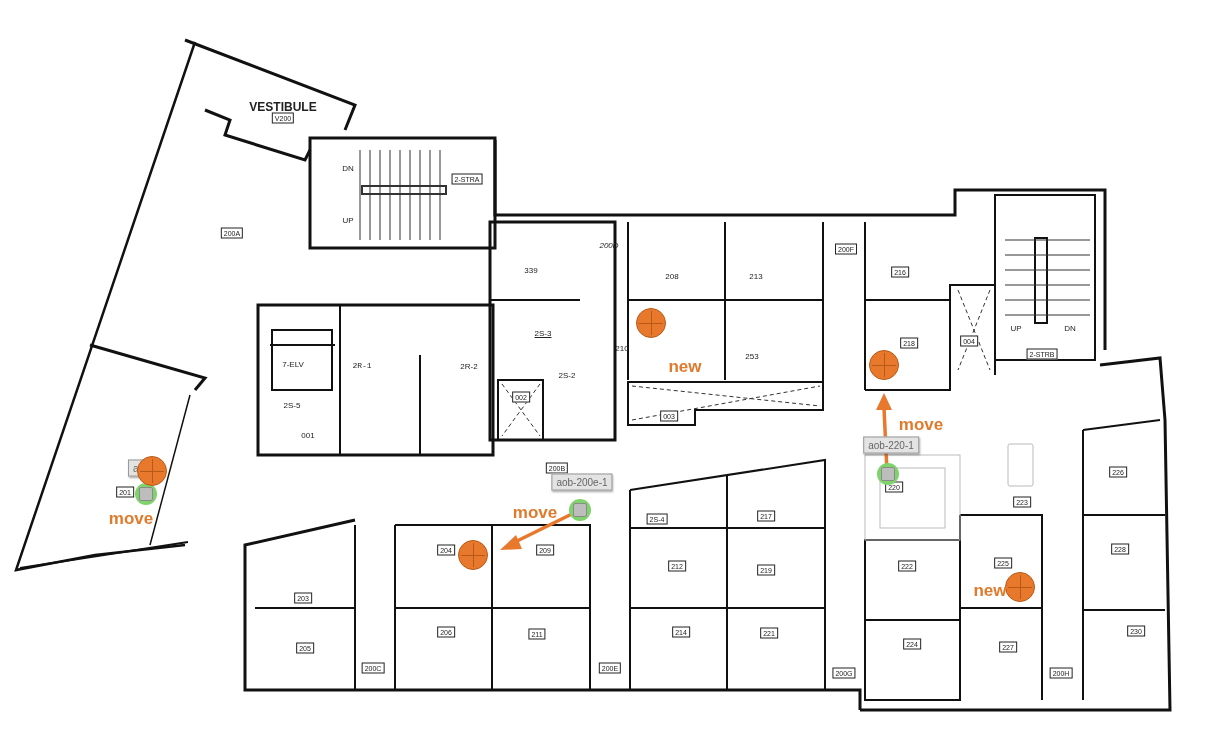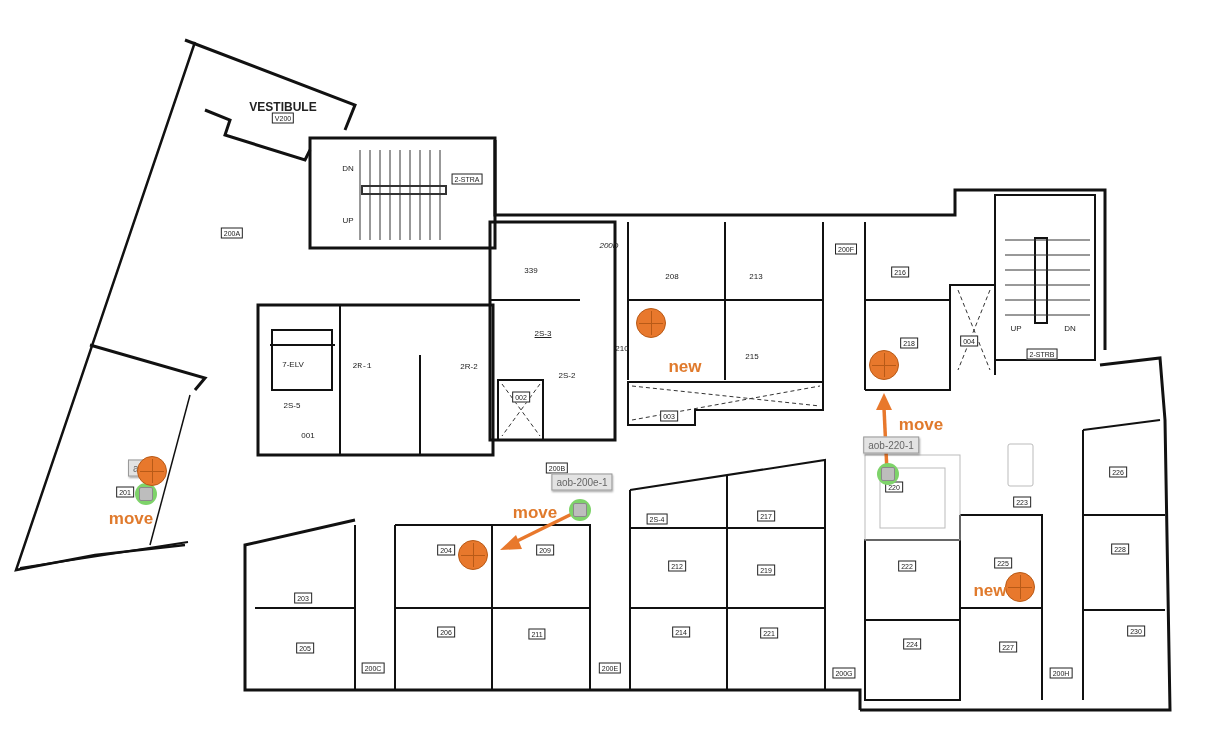--- a/index.html
+++ b/index.html
@@ -136,21 +136,21 @@
 <div class="lbl" style="left:308px;top:436px;">001</div>
 <div class="lbl" style="left:543px;top:334px;text-decoration:underline;">2S-3</div>
 <div class="lbl" style="left:567px;top:376px;">2S-2</div>
 <div class="tag" style="left:521px;top:397px;">002</div>
 
 <div class="lbl" style="left:531px;top:271px;">339</div>
 <div class="lbl" style="left:609px;top:246px;font-style:italic;">200D</div>
 <div class="lbl" style="left:672px;top:277px;">208</div>
 <div class="lbl" style="left:756px;top:277px;">213</div>
 <div class="lbl" style="left:622px;top:349px;">210</div>
-<div class="lbl" style="left:752px;top:357px;">215</div>
+<div class="lbl" style="left:752px;top:357px;">253</div>
 <div class="tag" style="left:669px;top:416px;">003</div>
 
 <div class="tag" style="left:846px;top:249px;">200F</div>
 <div class="tag" style="left:900px;top:272px;">216</div>
 <div class="tag" style="left:909px;top:343px;">218</div>
 <div class="tag" style="left:969px;top:341px;">004</div>
 <div class="lbl" style="left:1016px;top:329px;">UP</div>
 <div class="lbl" style="left:1070px;top:329px;">DN</div>
 <div class="tag" style="left:1042px;top:354px;">2-STRB</div>
 

